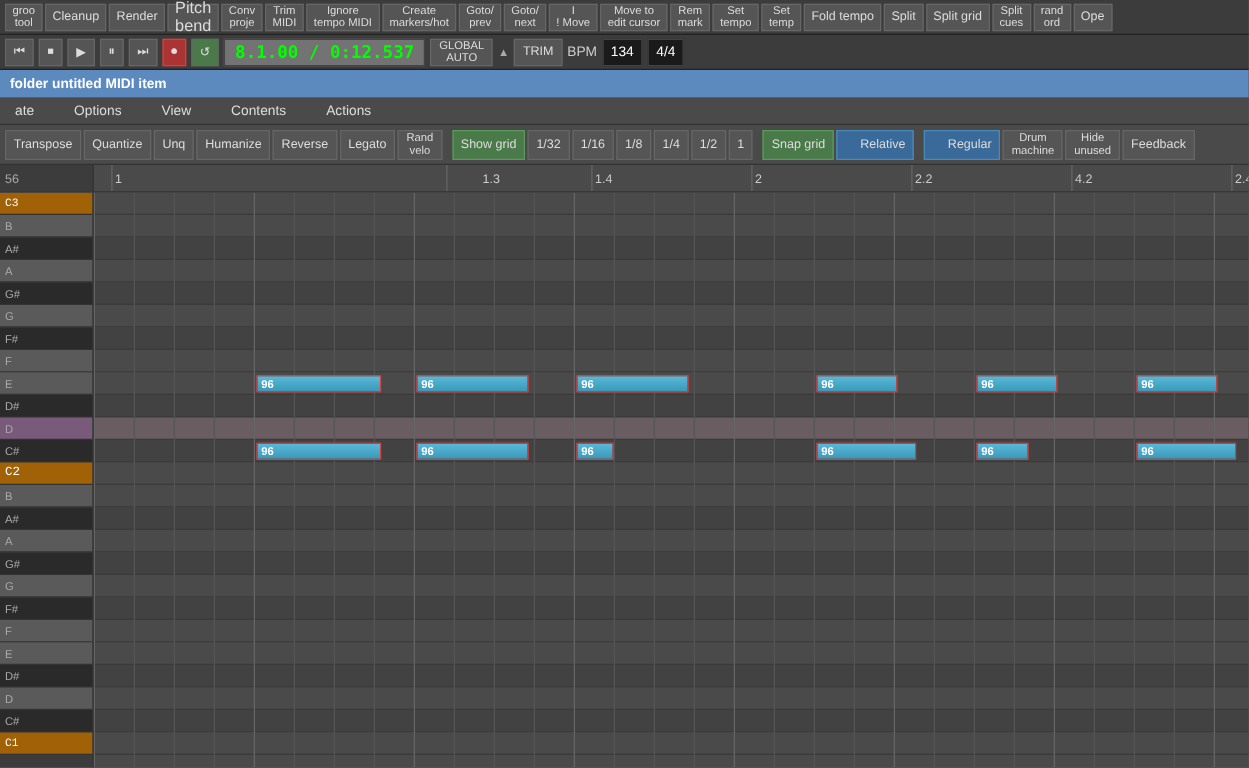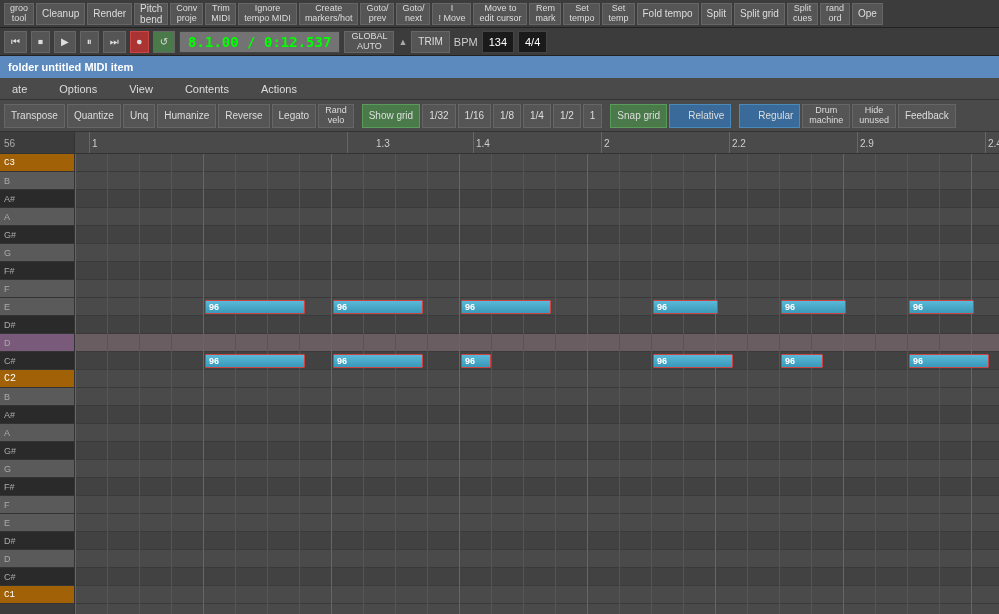--- a/index.html
+++ b/index.html
@@ -259,21 +259,21 @@
       font-weight: bold;
     }
   </style>
 </head>
 <body>
 
 <div class="top-toolbar">
   <button class="toolbar-btn" style="font-size:9px;text-align:center;line-height:1.1">groo<br>tool</button>
   <button class="toolbar-btn">Cleanup</button>
   <button class="toolbar-btn">Render</button>
-  <button class="toolbar-btn" style="font-size:10px;line-height:1.1">Pitch<br>bend</button>
+  <button class="toolbar-btn" style="font-size:13px;line-height:1.1">Pitch<br>bend</button>
   <button class="toolbar-btn" style="font-size:9px;line-height:1.1">Conv<br>proje</button>
   <button class="toolbar-btn" style="font-size:9px;line-height:1.1">Trim<br>MIDI</button>
   <button class="toolbar-btn" style="font-size:9px;line-height:1.1">Ignore<br>tempo MIDI</button>
   <button class="toolbar-btn" style="font-size:9px;line-height:1.1">Create<br>markers/hot</button>
   <button class="toolbar-btn" style="font-size:9px;line-height:1.1">Goto/<br>prev</button>
   <button class="toolbar-btn" style="font-size:9px;line-height:1.1">Goto/<br>next</button>
   <button class="toolbar-btn" style="font-size:9px;line-height:1.1">I<br>! Move</button>
   <button class="toolbar-btn" style="font-size:9px;line-height:1.1">Move to<br>edit cursor</button>
   <button class="toolbar-btn" style="font-size:9px;line-height:1.1">Rem<br>mark</button>
   <button class="toolbar-btn" style="font-size:9px;line-height:1.1">Set<br>tempo</button>
@@ -345,25 +345,25 @@
 
 <div class="piano-roll">
 
   <div class="ruler">
     <div class="ruler-left">
       <span>56</span>
     </div>
     <div class="ruler-content" id="ruler-content">
     <div class="ruler-mark" style="left: 14px;">1</div>
         <div class="ruler-mark" style="left: 142px; margin-top: 48px;">1.2</div>
-        <div class="ruler-mark" style="left: 272px; padding-left: 28px;">1.3</div>
+        <div class="ruler-mark" style="left: 282px; padding-left: 28px;">1.3</div>
         <div class="ruler-mark" style="left: 398px;">1.4</div>
         <div class="ruler-mark" style="left: 526px;">2</div>
         <div class="ruler-mark" style="left: 654px;">2.2</div>
-        <div class="ruler-mark" style="left: 782px;">2.9</div>
+        <div class="ruler-mark" style="left: 782px;">4.2</div>
         <div class="ruler-mark" style="left: 910px;">2.4</div>
       </div>
   </div>
 
   <div class="piano-grid-container">
 
     <div class="piano-keys" id="piano-keys">
     <div class="piano-key-row c-note">
           <span style="font-size: 9px; color: rgb(255, 255, 255);">C3</span>
         </div>

